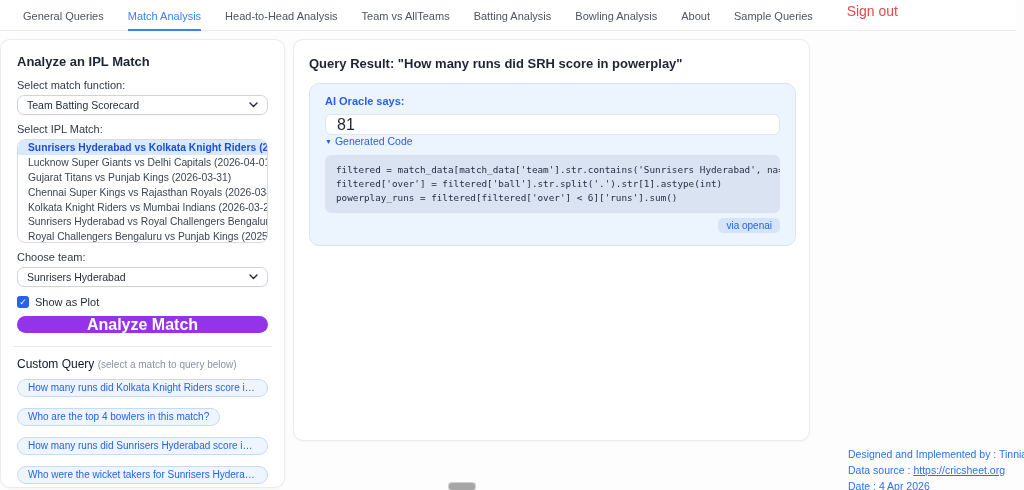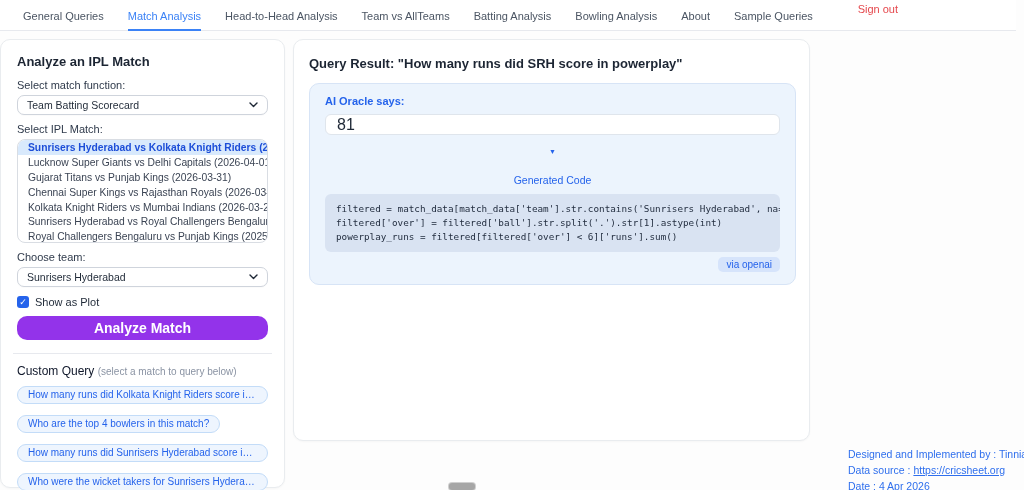--- a/index.html
+++ b/index.html
@@ -22,21 +22,21 @@
   }
   .nav-item {
     font-size:11px; color:#4b5563; font-weight:500;
     padding-bottom:9px; cursor:pointer; white-space:nowrap;
   }
   .nav-item.active {
     color:#3b82f6; border-bottom:2px solid #3b82f6; padding-bottom:7px;
   }
   .sign-out {
     position:absolute; top:3px; right:126px;
-    font-size:11px; color:#e5484d; font-weight:500; cursor:pointer;
+    font-size:14px; color:#e5484d; font-weight:500; cursor:pointer;
   }
 
   
   .card {
     position:absolute; background:#ffffff;
     border:1px solid #e9ecef; border-radius:10px;
     box-shadow:0 1px 2px rgba(0,0,0,0.03);
   }
   .left-card  { left:0;   top:39px; width:285px; height:449px; padding:12px 16px; }
   .right-card { left:293px; top:39px; width:517px; height:402px; padding:14px 15px; }
@@ -70,22 +70,22 @@
 
   .check-row { display:flex; align-items:center; gap:6px; margin:9px 0 8px; }
   .checkbox {
     width:12px; height:12px; background:#2563eb; border-radius:3px;
     color:#fff; font-size:9px; line-height:12px; text-align:center;
     cursor:pointer; flex:0 0 auto;
   }
   .check-label { font-size:11px; color:#1f2937; }
 
   .btn {
-    display:block; width:100%; height:24px; border:none; border-radius:10px;
-    color:#fff; font-size:14px; font-weight:700; cursor:pointer;
+    display:block; width:100%; height:17px; border:none; border-radius:10px;
+    color:#fff; font-size:16px; font-weight:700; cursor:pointer;
     font-family:"Liberation Sans", sans-serif; line-height:15px;
   }
   .btn-purple { background:#9333ea; }
 
   .divider { border-top:1px solid #e7e9ee; margin:13px -4px 10px; }
 
   .custom-q-head { font-size:12px; margin-bottom:4px; }
   .custom-q-title { font-weight:400; color:#0f172a; }
   .custom-q-hint  { font-size:10px; color:#8a93a3; font-weight:400; }
 
@@ -102,22 +102,22 @@
     background:#ecf4fd; border:1px solid #d7e4f6; border-radius:10px;
     padding:11px 15px 12px; width:487px;
   }
   .oracle-label { font-size:11px; font-weight:700; color:#2563eb; }
   .answer-box {
     margin-top:7px; background:#fff; border:1px solid #dfe5ec; border-radius:6px;
     height:21px; display:flex; align-items:center; padding:0 11px;
     font-size:16px; color:#1f2937;
   }
   .gen-code-summary {
-    margin-top:13px; font-size:10.5px; color:#2563eb; cursor:pointer;
-    display:flex; align-items:center; gap:19px;flex-direction:column;
+    font-size:10.5px; color:#2563eb; cursor:pointer;
+    display:flex; align-items:center; gap:3px;
   }
   .tri { font-size:7px; color:#2563eb; }
   .code-block {
     margin-top:8px; background:#d9e3f2; border-radius:6px;
     padding:8px 11px; font-family:"DejaVu Sans Mono", monospace;
     font-size:9.3px; line-height:1.5; color:#1e293b;
     white-space:pre; overflow:hidden;
   }
   .badge-row { margin-top:2px; text-align:right; }
   .provider-badge {

